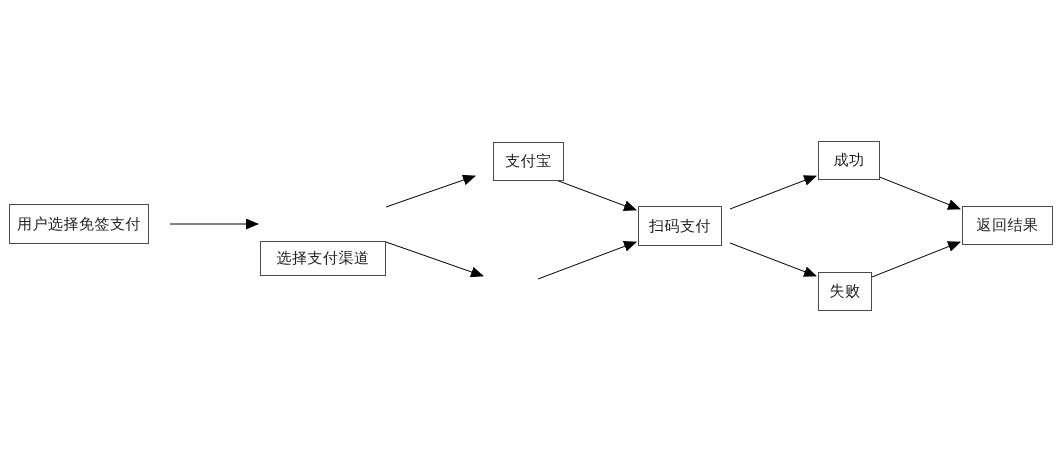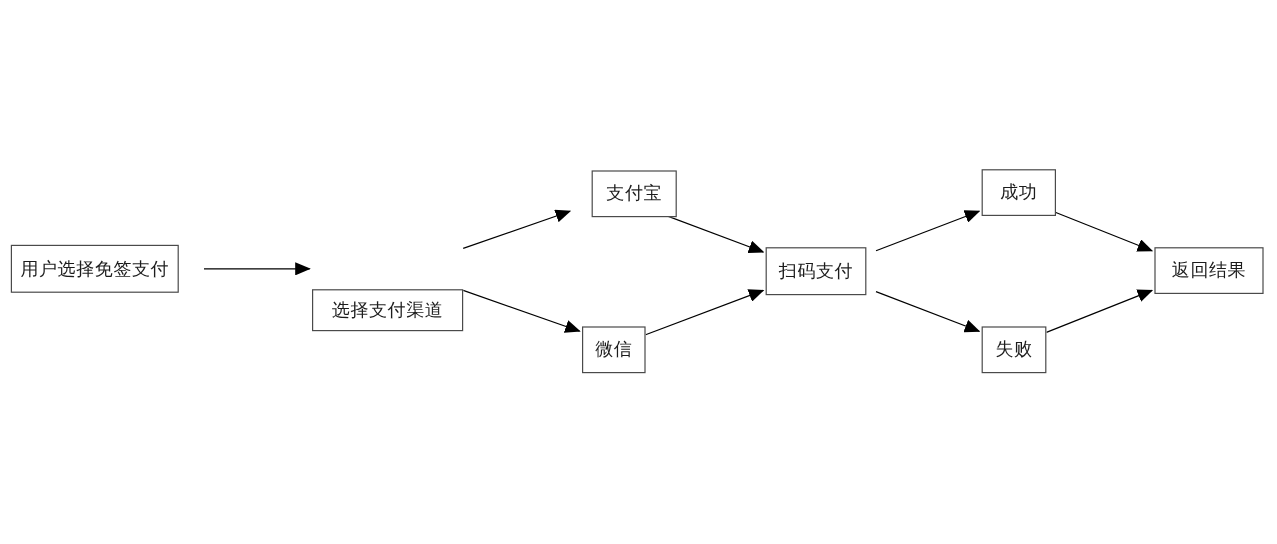--- a/index.html
+++ b/index.html
@@ -67,21 +67,20 @@
     <line x1="872" y1="174" x2="960" y2="209" stroke="#000000" stroke-width="1" marker-end="url(#arrowhead)"></line>
     <line x1="872" y1="277" x2="960" y2="242" stroke="#000000" stroke-width="1" marker-end="url(#arrowhead)"></line>
   </svg>
 
   <div class="node" id="node-user-select">用户选择免签支付</div>
 
   <div class="node" id="node-select-channel">选择支付渠道</div>
 
   <div class="node" id="node-alipay">支付宝</div>
 
-  <div class="node" id="node-wechat">微信</div>
 
   <div class="node" id="node-scan-pay">扫码支付</div>
 
   <div class="node" id="node-success">成功</div>
 
   <div class="node" id="node-fail">失败</div>
 
   <div class="node" id="node-return-result">返回结果</div>
 
 </div>

